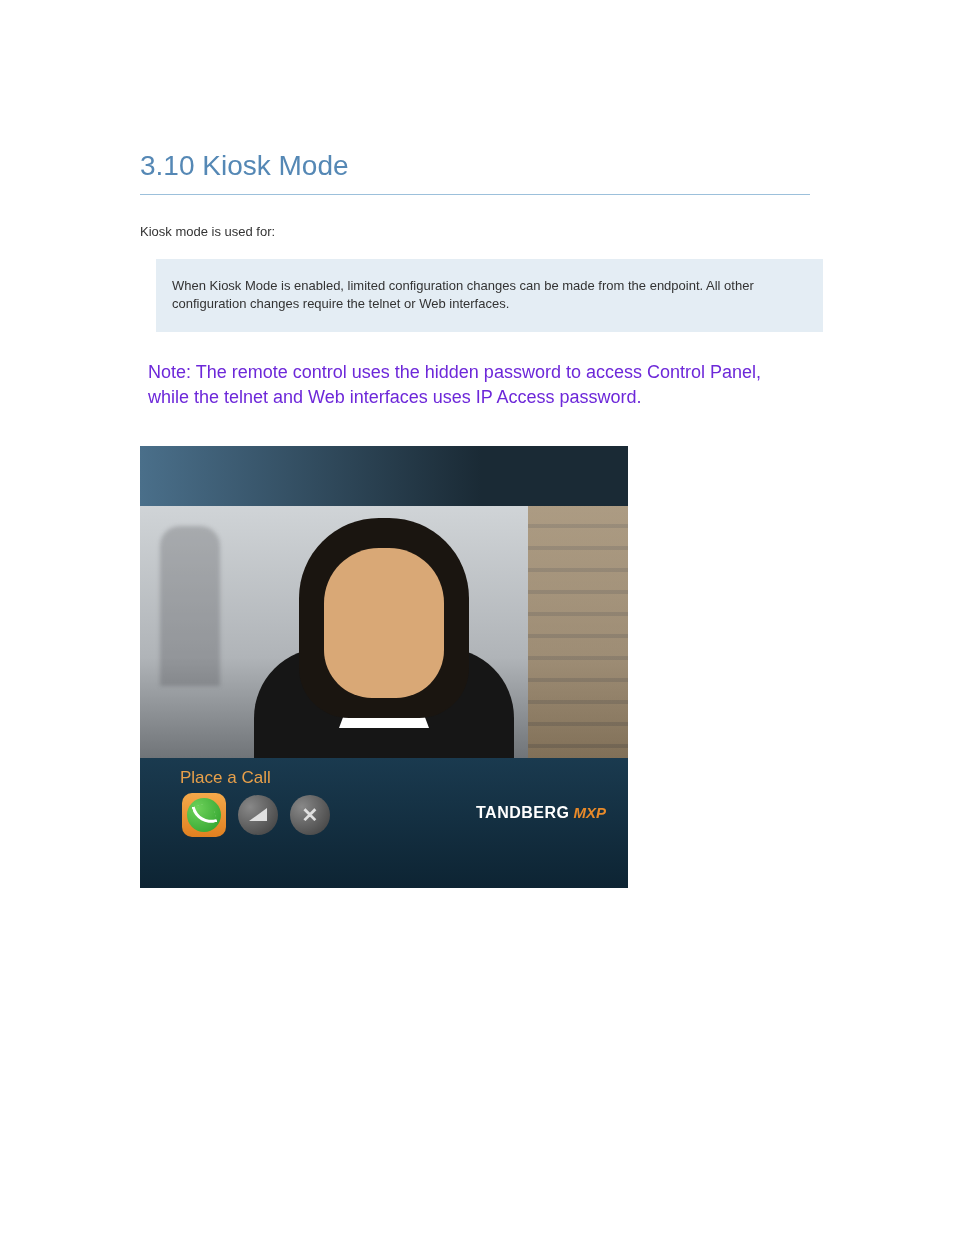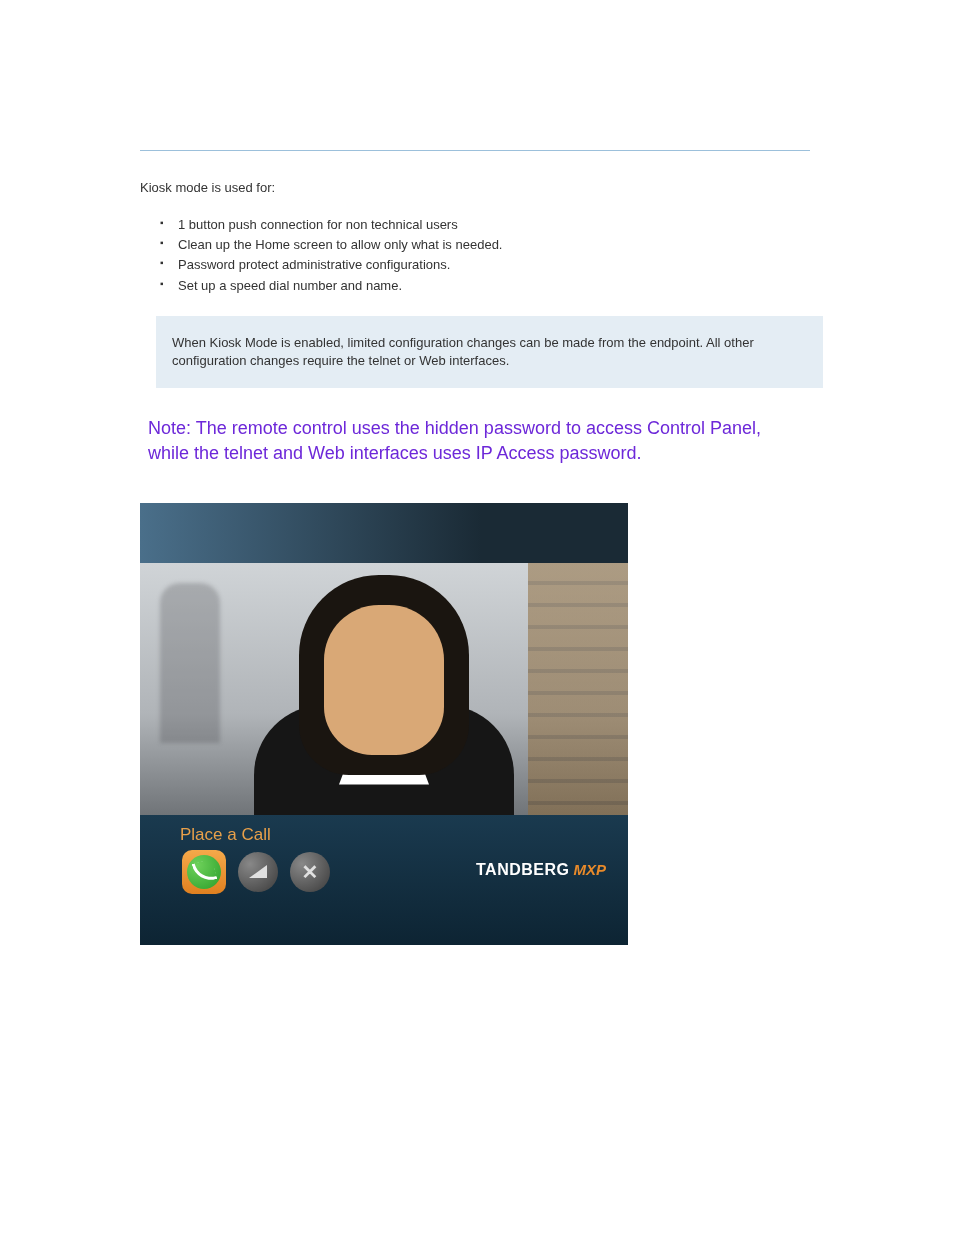--- a/index.html
+++ b/index.html
@@ -254,30 +254,25 @@
       font-family: Arial, sans-serif;
       font-weight: bold;
       font-size: 15px;
       font-style: italic;
     }
   </style>
 </head>
 <body>
 
 <div class="page">
+  <h1 class="section-title">3.10 Kiosk Mode</h1>
   <hr class="title-divider">
 
   <p class="intro-text">Kiosk mode is used for:</p>
 
-  <ul class="instruction-list">
-    <li>1 button push connection for non technical users</li>
-    <li>Clean up the Home screen to allow only what is needed.</li>
-    <li>Password protect administrative configurations.</li>
-    <li>Set up a speed dial number and name.</li>
-  </ul>
 
   <div class="callout-box">When Kiosk Mode is enabled, limited configuration changes can be made from the endpoint. All other configuration changes require the telnet or Web interfaces.</div>
 
   <p class="note-text">Note: The remote control uses the hidden password to access Control Panel, while the telnet and Web interfaces uses IP Access password.</p>
 
   <div class="video-frame">
     <div class="video-darkbar"></div>
     <div class="video-content">
       <div class="bg-stairs"></div>
       <div class="bg-blur"></div>

